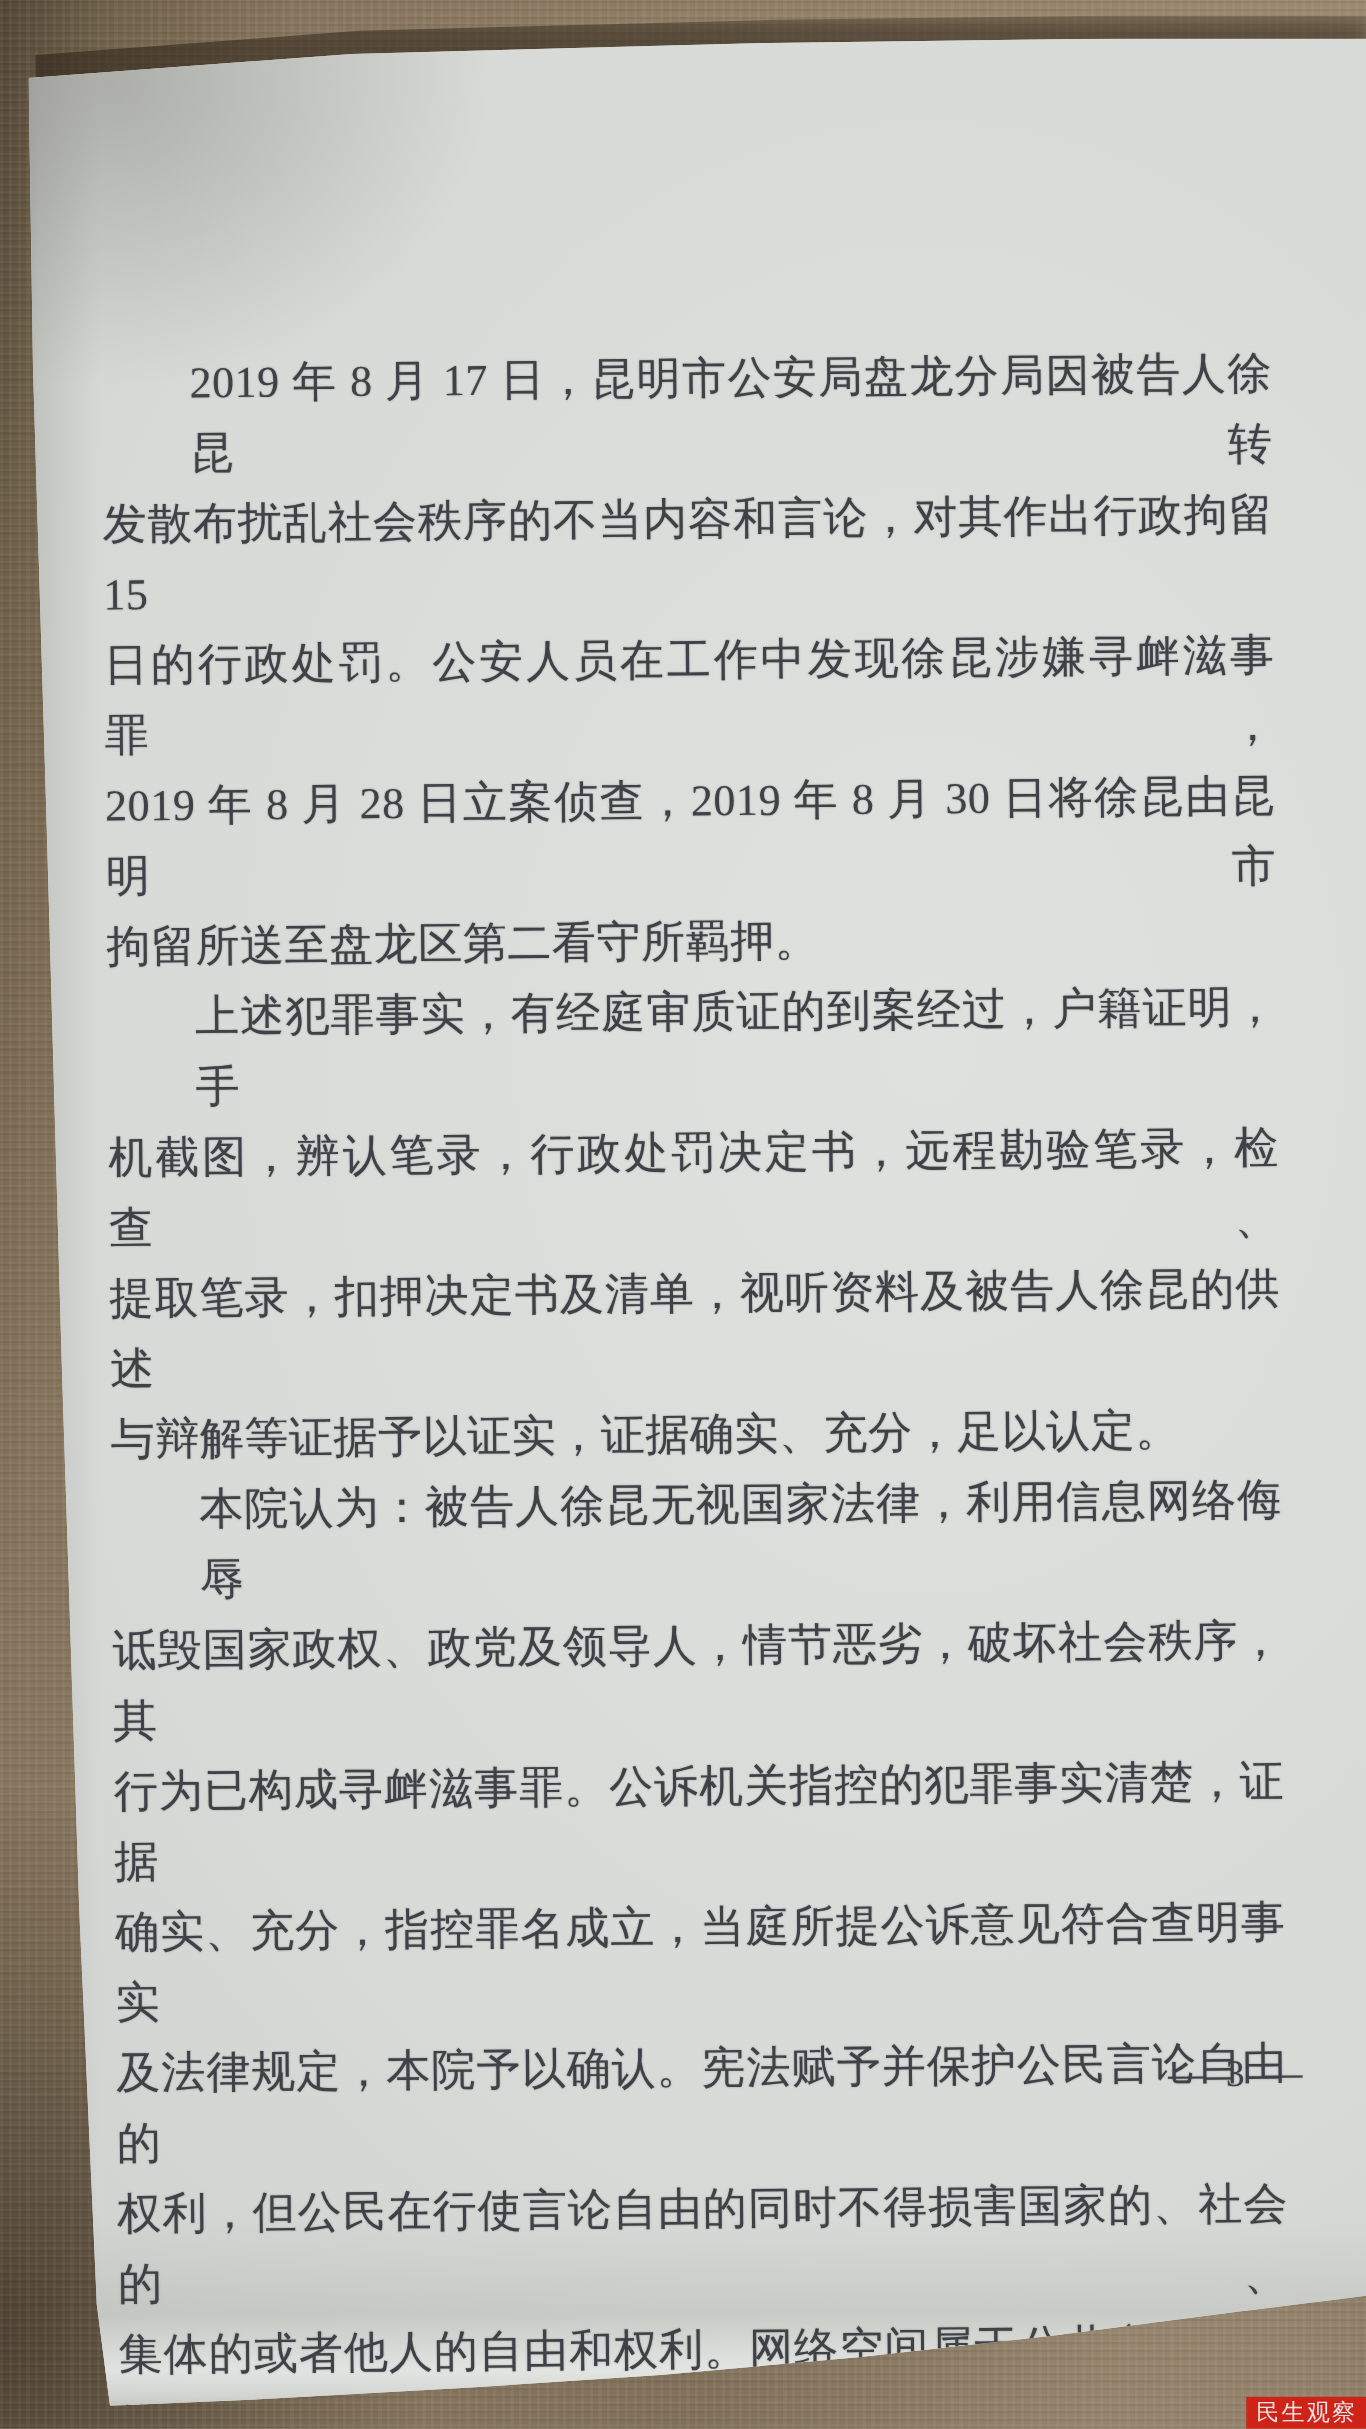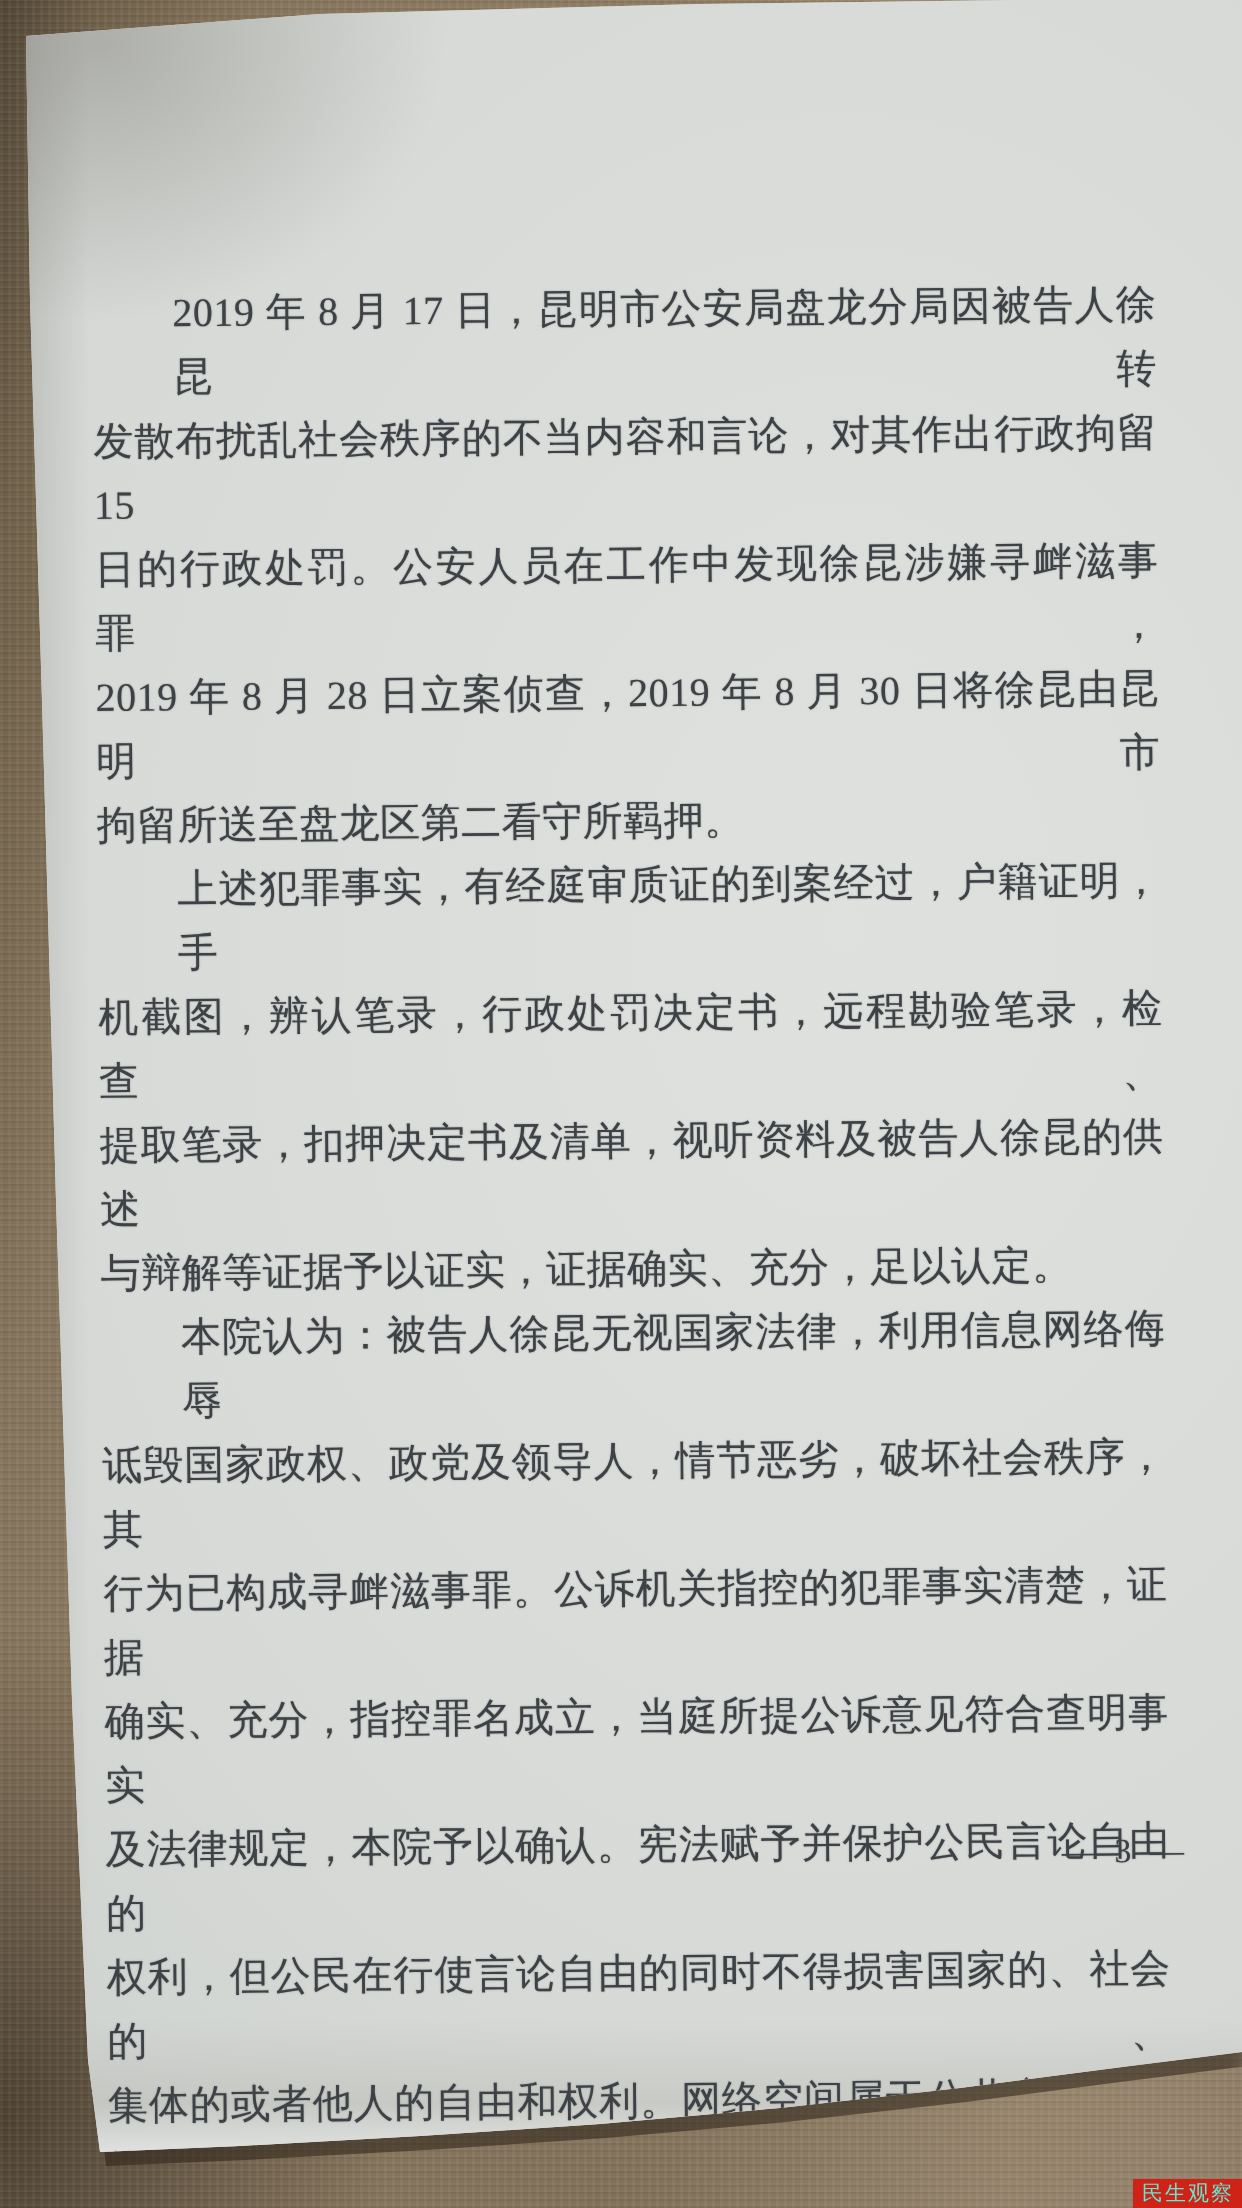--- a/index.html
+++ b/index.html
@@ -32,20 +32,21 @@
   .paper{
     position:absolute;inset:0;
     clip-path:polygon(26px 36px,320px 14px,700px 4px,1020px 0px,1242px 0px,
       1242px 2052px,1130px 2066px,960px 2088px,780px 2108px,600px 2124px,
       420px 2136px,240px 2146px,100px 2152px,88px 2060px,72px 1700px,
       56px 1200px,42px 700px,30px 300px);
     background-image:
       radial-gradient(125% 95% at 68% 42%, #dfe1de 0%, #d7dad7 50%, #cdd1ce 85%, #c4c8c5 100%),
       linear-gradient(180deg, #cfd2cf 0%, #d9dbd8 30%, #dddfdc 70%, #d8dad6 100%);
     background-blend-mode:normal;
+    margin-top:35px;
   }
   .left-edge-shade{
     position:absolute;inset:0;
     background:linear-gradient(90deg, rgba(55,50,40,0.30) 0px, rgba(55,50,40,0.12) 34px, rgba(55,50,40,0.0) 90px),
                radial-gradient(40% 18% at 8% 2%, rgba(60,55,45,0.25), transparent 70%);
   }
   .bottom-curl{
     position:absolute;left:0;right:0;bottom:0;height:190px;
     background:linear-gradient(to bottom, rgba(0,0,0,0) 0%, rgba(90,80,62,0.10) 45%,
                rgba(255,255,255,0.35) 72%, rgba(214,216,210,0.2) 84%, rgba(120,104,82,0.38) 100%);
@@ -63,21 +64,21 @@
   .line.indent{padding-left:80px;}
   .page-number{
     position:absolute;left:1062px;top:1832px;width:170px;
     color:#3e4246;font-size:34px;letter-spacing:5px;white-space:nowrap;
     text-shadow:0 0 1.5px rgba(58,62,66,0.5);
     transform:rotate(-0.5deg);
   }
   
   .watermark{
     position:absolute;right:0;bottom:0;
-    background:#d02318;color:#5eead4;
+    background:#d02318;color:#e5e5e5;
     font-size:21px;line-height:22px;letter-spacing:2px;
     padding:3px 8px 4px 9px;
     font-family:"Liberation Serif","DejaVu Serif",serif;
   }
 </style>
 </head>
 <body>
 
 <div class="photo">
   <div class="paper-shadow"></div>

